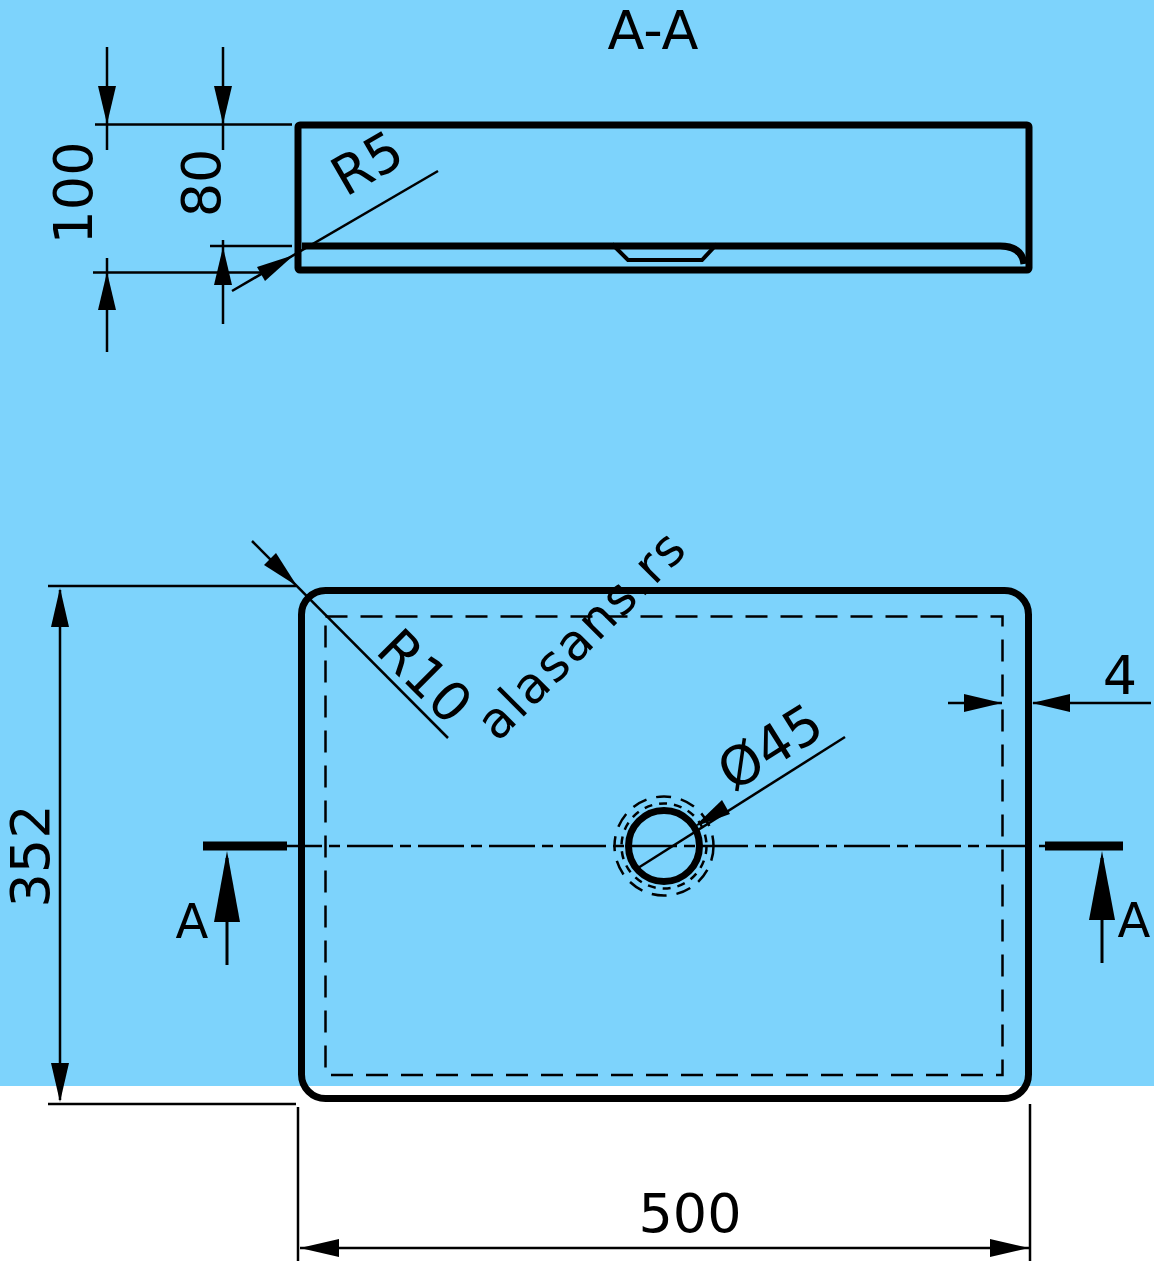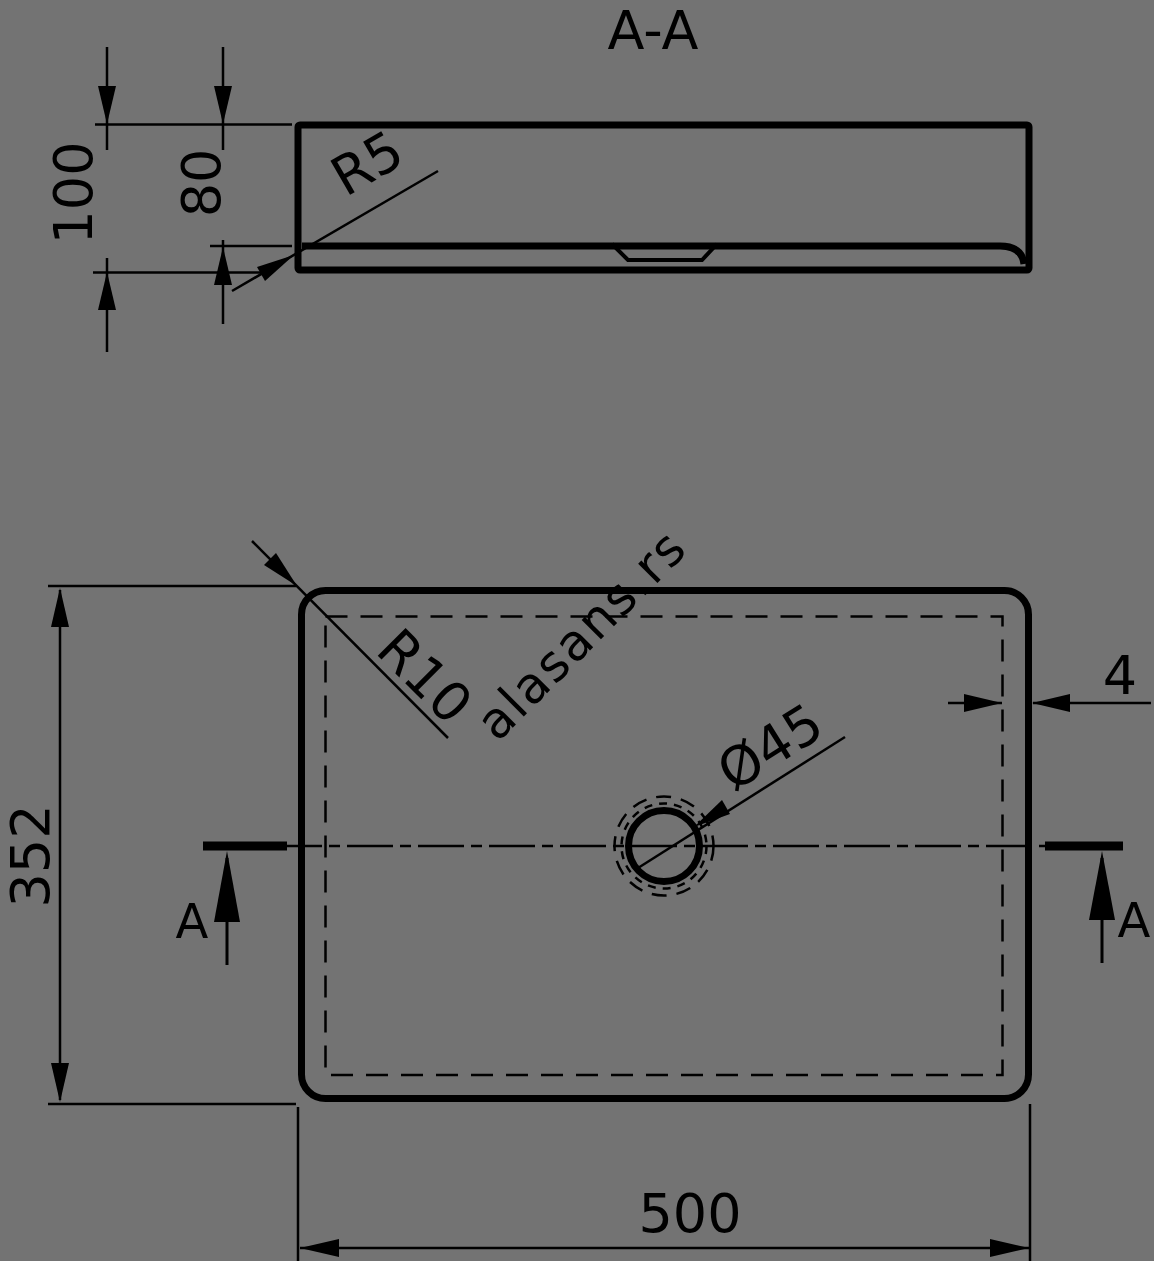--- a/index.html
+++ b/index.html
@@ -6,22 +6,22 @@
     margin: 0;
     padding: 0;
     background: #ffffff;
     width: 1154px;
     height: 1261px;
     overflow: hidden;
   }
   .canvas-wrap {
     position: relative;
     width: 1154px;
-    height: 1261px;
-    background: #737373;
+    height: 1086px;
+    background: #7dd3fc;
   }
   svg {
     display: block;
   }
   svg text {
     font-family: "DejaVu Sans", sans-serif;
     fill: #000000;
   }
   .dim-text   { font-size: 54px; }
   .title-text { font-size: 54px; }

